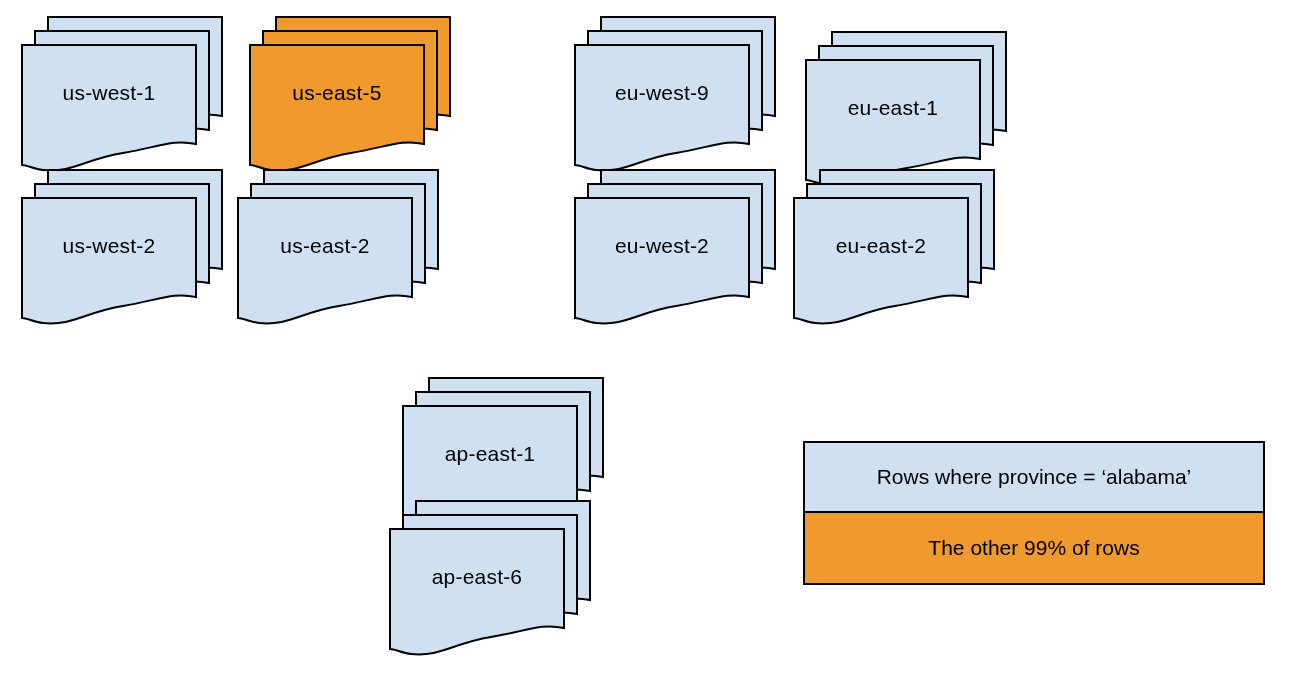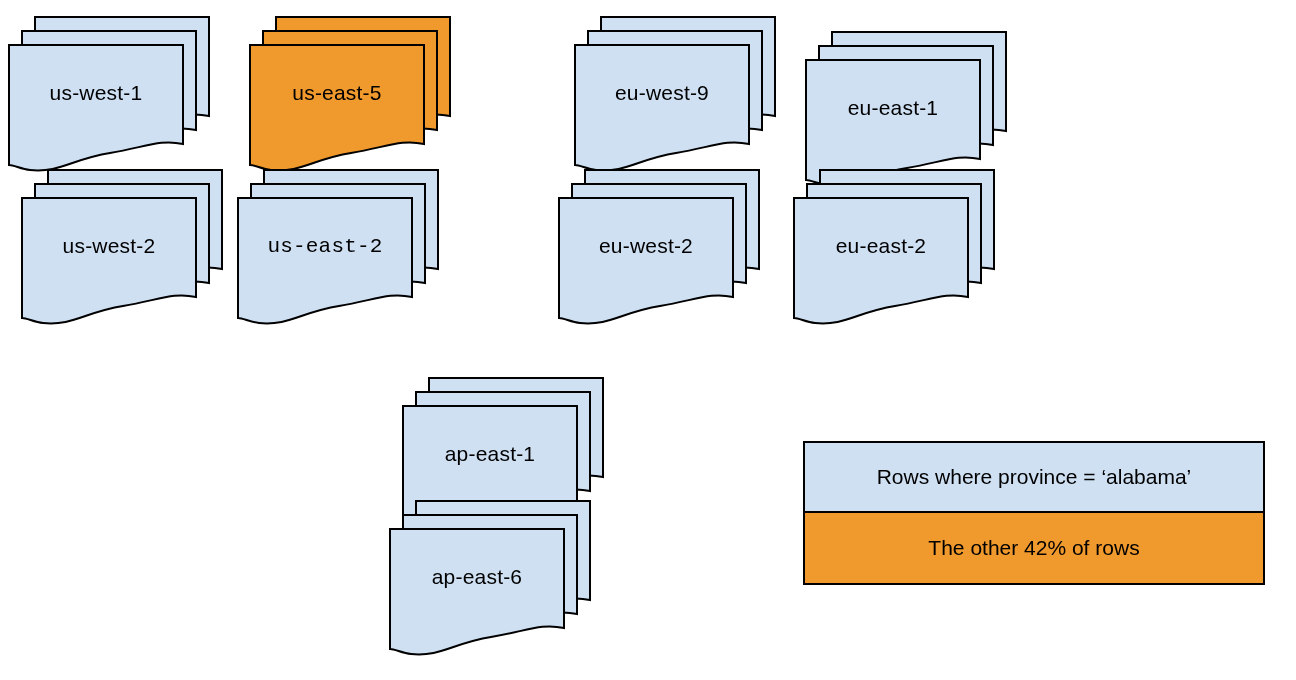--- a/index.html
+++ b/index.html
@@ -69,21 +69,21 @@
   }
   .legend-row.row-orange {
     background: var(--orange);
   }
 </style>
 </head>
 <body>
 
 <div class="canvas">
 
-  <div class="stack" style="left:8px; top:16px;">
+  <div class="stack" style="left:21px; top:16px;">
     <svg width="202" height="156" viewBox="0 0 202 156">
       <path transform="translate(26,0)" d="M1 1 L175 1 L175 100 C152 95 138 103 102 109 C64 115 52 129 22 126 C13 125 6 121 1 121 Z"></path>
       <path transform="translate(13,14)" d="M1 1 L175 1 L175 100 C152 95 138 103 102 109 C64 115 52 129 22 126 C13 125 6 121 1 121 Z"></path>
       <path transform="translate(0,28)" d="M1 1 L175 1 L175 100 C152 95 138 103 102 109 C64 115 52 129 22 126 C13 125 6 121 1 121 Z"></path>
     </svg>
     <div class="stack-label">us-west-1</div>
   </div>
 
   <div class="stack highlight" style="left:249px; top:16px;">
     <svg width="202" height="156" viewBox="0 0 202 156">
@@ -114,30 +114,30 @@
 
   <div class="stack" style="left:21px; top:169px;">
     <svg width="202" height="156" viewBox="0 0 202 156">
       <path transform="translate(26,0)" d="M1 1 L175 1 L175 100 C152 95 138 103 102 109 C64 115 52 129 22 126 C13 125 6 121 1 121 Z"></path>
       <path transform="translate(13,14)" d="M1 1 L175 1 L175 100 C152 95 138 103 102 109 C64 115 52 129 22 126 C13 125 6 121 1 121 Z"></path>
       <path transform="translate(0,28)" d="M1 1 L175 1 L175 100 C152 95 138 103 102 109 C64 115 52 129 22 126 C13 125 6 121 1 121 Z"></path>
     </svg>
     <div class="stack-label">us-west-2</div>
   </div>
 
-  <div class="stack" style="left:237px; top:169px;font-family:Liberation Mono, monospace;">
+  <div class="stack" style="left:237px; top:169px;">
     <svg width="202" height="156" viewBox="0 0 202 156">
       <path transform="translate(26,0)" d="M1 1 L175 1 L175 100 C152 95 138 103 102 109 C64 115 52 129 22 126 C13 125 6 121 1 121 Z"></path>
       <path transform="translate(13,14)" d="M1 1 L175 1 L175 100 C152 95 138 103 102 109 C64 115 52 129 22 126 C13 125 6 121 1 121 Z"></path>
       <path transform="translate(0,28)" d="M1 1 L175 1 L175 100 C152 95 138 103 102 109 C64 115 52 129 22 126 C13 125 6 121 1 121 Z"></path>
     </svg>
     <div class="stack-label">us-east-2</div>
   </div>
 
-  <div class="stack" style="left:558px; top:169px;">
+  <div class="stack" style="left:574px; top:169px;">
     <svg width="202" height="156" viewBox="0 0 202 156">
       <path transform="translate(26,0)" d="M1 1 L175 1 L175 100 C152 95 138 103 102 109 C64 115 52 129 22 126 C13 125 6 121 1 121 Z"></path>
       <path transform="translate(13,14)" d="M1 1 L175 1 L175 100 C152 95 138 103 102 109 C64 115 52 129 22 126 C13 125 6 121 1 121 Z"></path>
       <path transform="translate(0,28)" d="M1 1 L175 1 L175 100 C152 95 138 103 102 109 C64 115 52 129 22 126 C13 125 6 121 1 121 Z"></path>
     </svg>
     <div class="stack-label">eu-west-2</div>
   </div>
 
   <div class="stack" style="left:793px; top:169px;padding-left:45px;">
     <svg width="202" height="156" viewBox="0 0 202 156">
@@ -164,17 +164,17 @@
       <path transform="translate(0,28)" d="M1 1 L175 1 L175 100 C152 95 138 103 102 109 C64 115 52 129 22 126 C13 125 6 121 1 121 Z"></path>
     </svg>
     <div class="stack-label">ap-east-6</div>
   </div>
 
   <div class="legend">
     <div class="legend-row row-blue">
       <span>Rows where province = ‘alabama’</span>
     </div>
     <div class="legend-row row-orange">
-      <span>The other 42% of rows</span>
+      <span>The other 99% of rows</span>
     </div>
   </div>
 
 </div>
 
 </body></html>

